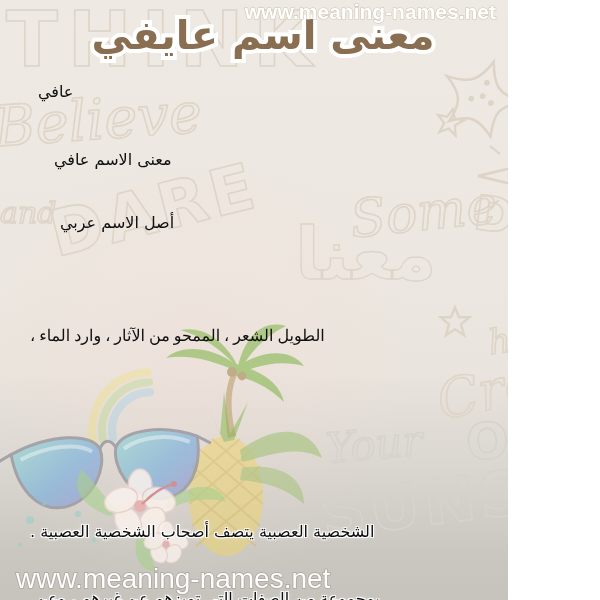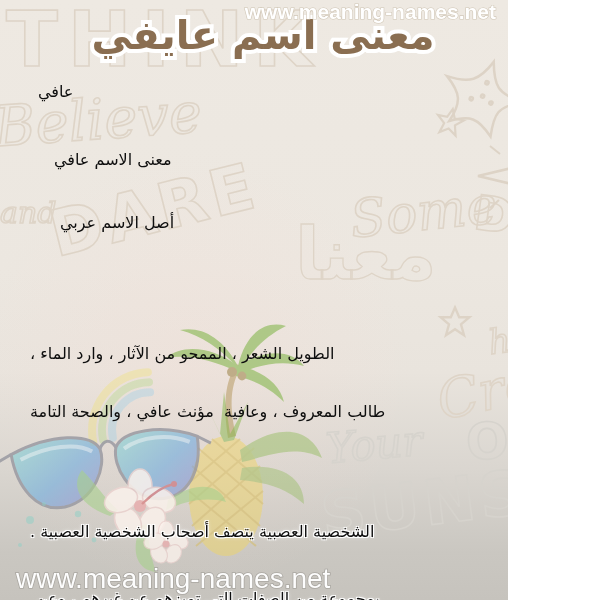--- a/index.html
+++ b/index.html
@@ -40,21 +40,21 @@
     position:absolute; z-index:3; direction:rtl; white-space:pre;
     font-size:16px; color:#0e0e0e; line-height:1.2;
   }
   .outlined {
     text-shadow:-1px -1px 0 #fff, 1px -1px 0 #fff, -1px 1px 0 #fff, 1px 1px 0 #fff, 0 0 4px #fff;
   }
   .l0 { left:38px; top:82px; }
   .l1 { left:54px; top:150px; }
   .l2 { left:60px; top:213px; }
   .l3 { left:33px; top:272px; }
-  .l4 { left:30px; top:344px; }
+  .l4 { left:30px; top:326px;font-family:Liberation Serif, serif; }
   .l5 { left:30px; top:402px; }
   .l6 { left:30px; top:522px; }
   .l7 { left:36px; top:589px; }
   
   .title {
     position:absolute; z-index:4; top:12px; left:9px; width:100%;
     text-align:center; direction:rtl; font-size:40px; font-weight:bold;
     color:#8a6e51; -webkit-text-stroke:8px #ffffff; paint-order:stroke fill;
     letter-spacing:1px;
   }
@@ -198,19 +198,18 @@
   </svg>
 
   <div class="wm-top">www.meaning-names.net</div>
 
   <h1 class="title">معنى اسم عايفي</h1>
 
   <div class="arline l0">عافي</div>
   <div class="arline l1">معنى الاسم عافي</div>
   <div class="arline l2">أصل الاسم عربي</div>
   <div class="arline l4">الطويل الشعر ، الممحو من الآثار ، وارد الماء ،</div>
-  <div class="arline l5">طالب المعروف ، وعافية  مؤنث عافي ، والصحة التامة</div>
   <div class="arline l6 outlined">الشخصية العصبية يتصف أصحاب الشخصية العصبية .</div>
   <div class="arline l7 outlined">بمجموعة من الصفات التي تميزهم عن غيرهم ، وعن</div>
 
   <div class="wm-bottom">www.meaning-names.net</div>
 
 </div>
 
 </body></html>

